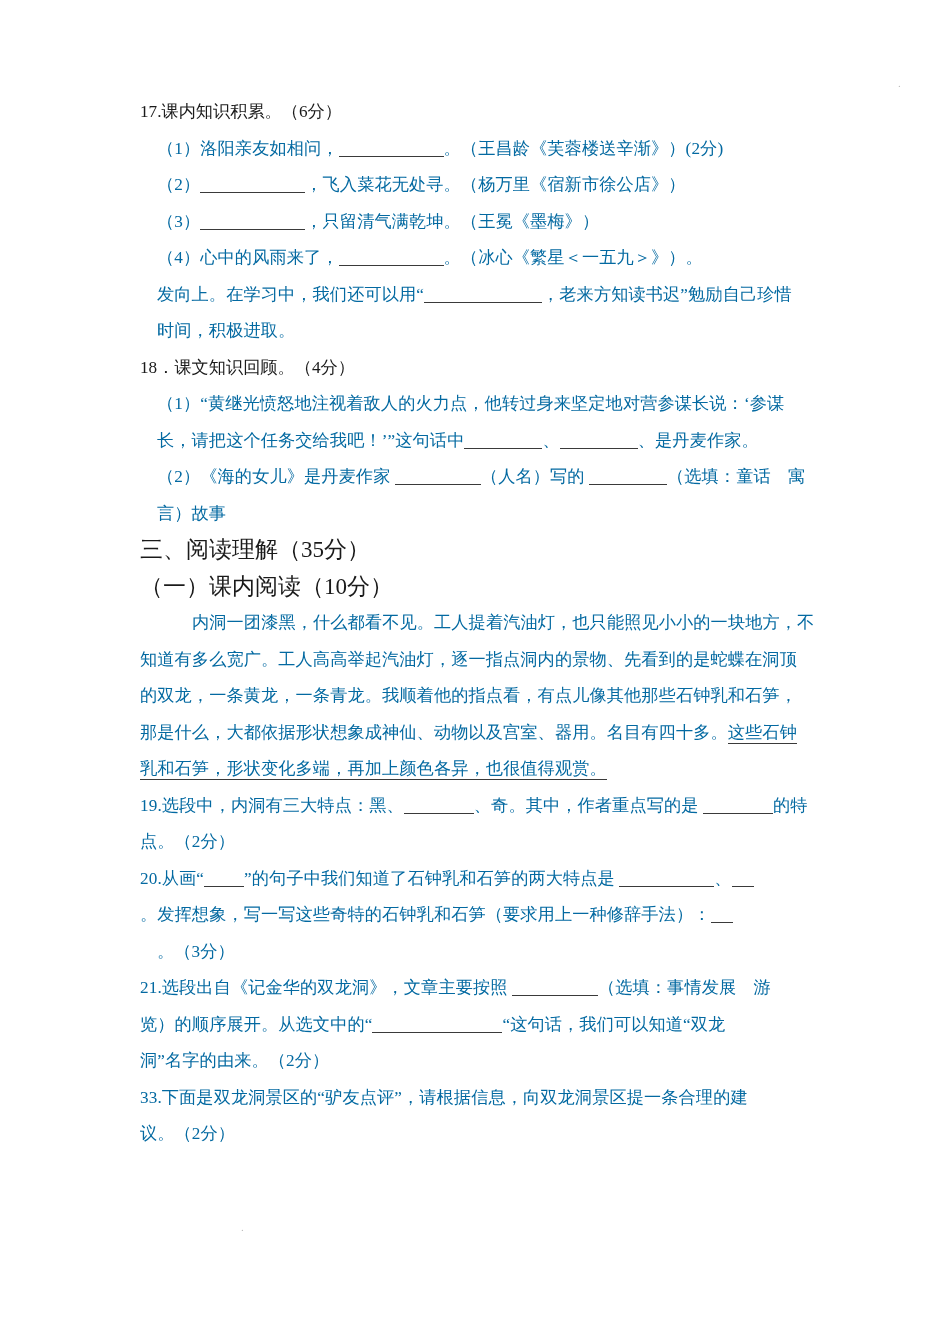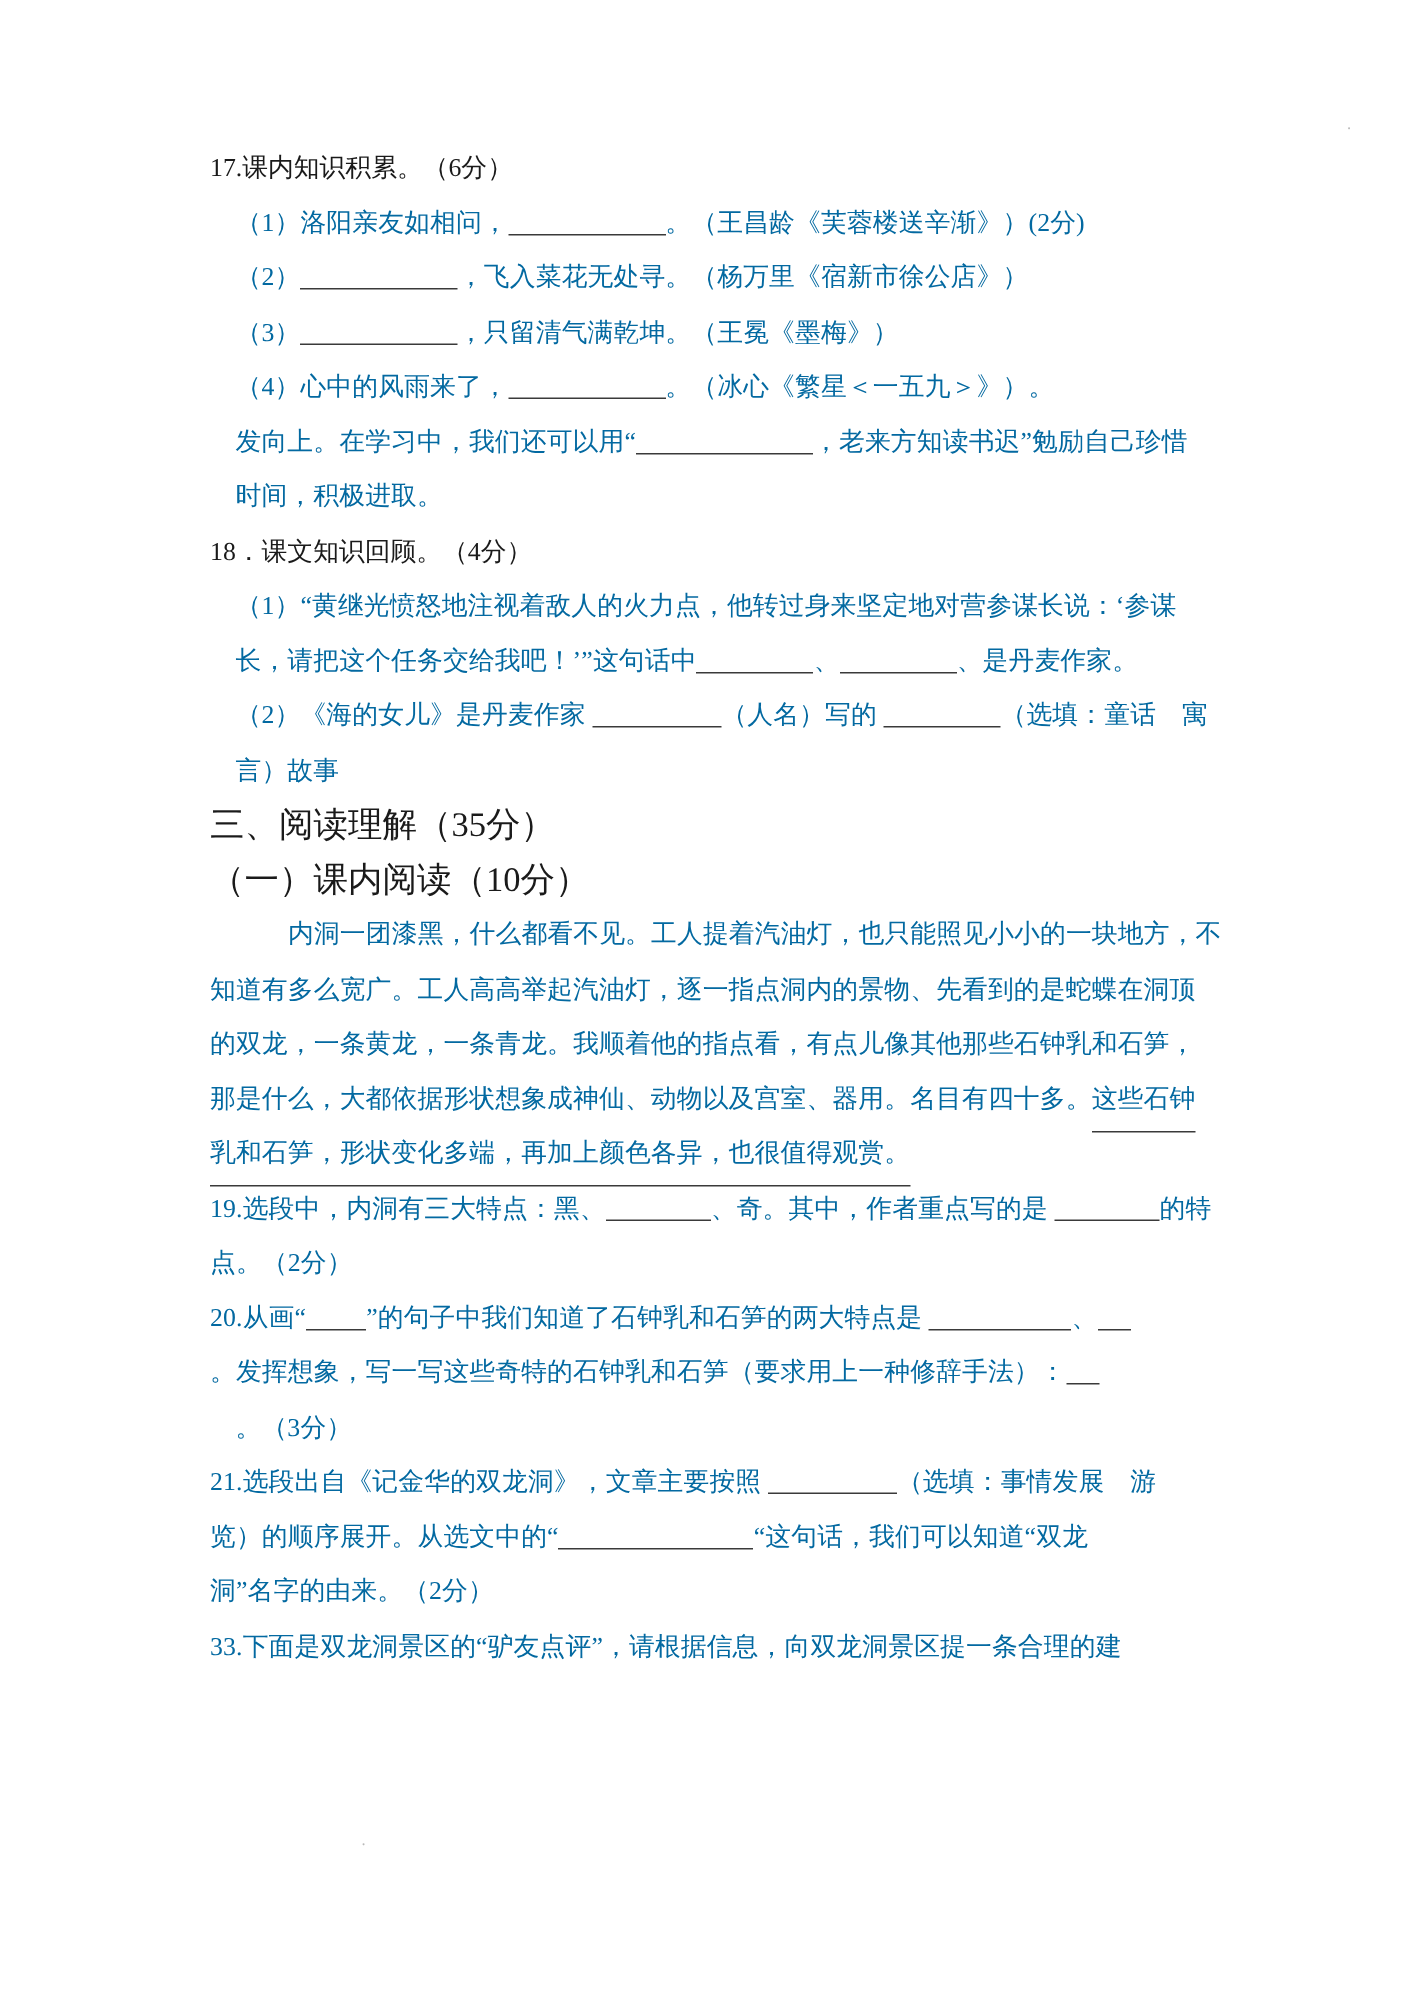--- a/index.html
+++ b/index.html
@@ -66,21 +66,21 @@
   .w86 { width: 86px; }
   .w95 { width: 95px; }
   .w105 { width: 105px; }
   .w118 { width: 118px; }
   .w130 { width: 130px; }
   .w22 { width: 22px; }
 
   
   .u-sent {
     border-bottom: 1.1px solid #3a3a3a;
-    padding-bottom: 12px;
+    padding-bottom: 1px;
   }
   .sect-title {
     font-size: 23px;
     line-height: 36.5px;
     white-space: nowrap;
   }
 </style>
 </head>
 <body>
 
@@ -158,15 +158,16 @@
 
     <div class="line">
       <span>21.选段出自《记金华的双龙洞》，文章主要按照</span>&nbsp;<span class="blk w86"></span><span>（选填：事情发展　游</span>
     </div>
     <div class="line">
       <span>览）的顺序展开。从选文中的“</span><span class="blk w130"></span><span>“这句话，我们可以知道“双龙</span>
     </div>
     <div class="line">洞”名字的由来。（2分）</div>
 
     <div class="line">33.下面是双龙洞景区的“驴友点评”，请根据信息，向双龙洞景区提一条合理的建</div>
+    <div class="line">议。（2分）</div>
 
   </div>
 </div>
 
 </body></html>

